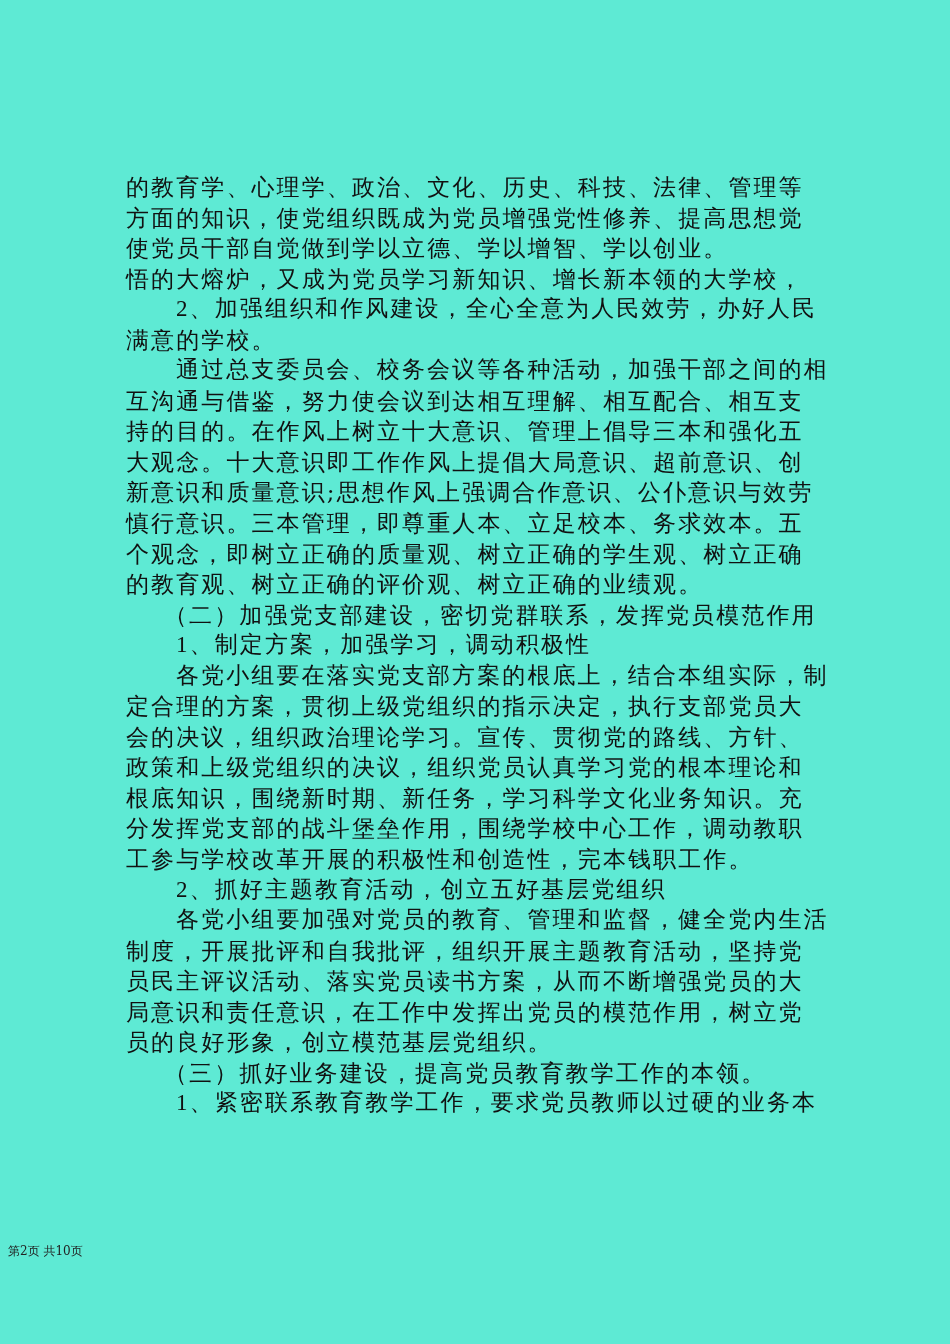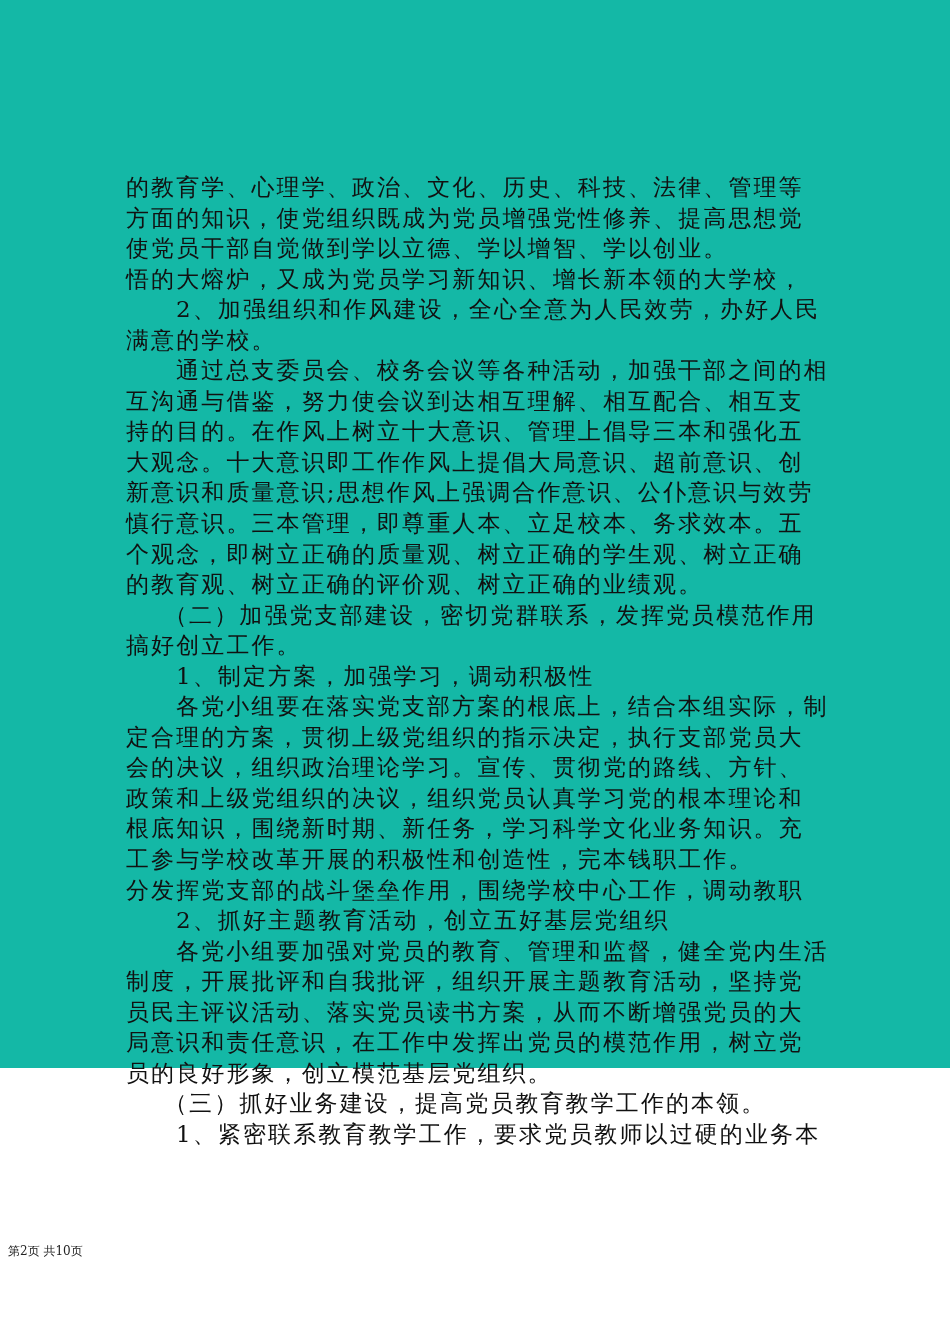--- a/index.html
+++ b/index.html
@@ -11,38 +11,38 @@
       width: 950px;
       height: 1344px;
       position: relative;
       overflow: hidden;
       font-family: "DejaVu Serif", "Liberation Serif", serif;
       color: #111111;
     }
     .page {
       position: absolute;
       left: 0; top: 0;
-      width: 950px; height: 1068px;
-      background: #14b8a6;
+      width: 950px; height: 1344px;
+      background: #5eead4;
     }
     .body-text {
       position: absolute;
       left: 126px;
       top: 172px;
       width: 706px;
     }
     .line {
       height: 30.56px;
       line-height: 30.56px;
       font-size: 23px;
       letter-spacing: 2.1px;
       white-space: nowrap;
       overflow: visible;
     }
-    .line.indent { padding-left: 50px; }
+    .line.indent { padding-left: 50px; font-family: Liberation Serif, serif; }
     .line.indent-paren { padding-left: 38px; }
     .footer {
       position: absolute;
       left: 8px;
       top: 1241px;
       width: 950px;
       text-align: left;
       font-size: 12px;
       color: #222222;
       line-height: 20px;
@@ -61,29 +61,28 @@
       <div class="line">满意的学校。</div>
       <div class="line indent">通过总支委员会、校务会议等各种活动，加强干部之间的相</div>
       <div class="line">互沟通与借鉴，努力使会议到达相互理解、相互配合、相互支</div>
       <div class="line">持的目的。在作风上树立十大意识、管理上倡导三本和强化五</div>
       <div class="line">大观念。十大意识即工作作风上提倡大局意识、超前意识、创</div>
       <div class="line">新意识和质量意识;思想作风上强调合作意识、公仆意识与效劳</div>
       <div class="line">慎行意识。三本管理，即尊重人本、立足校本、务求效本。五</div>
       <div class="line">个观念，即树立正确的质量观、树立正确的学生观、树立正确</div>
       <div class="line">的教育观、树立正确的评价观、树立正确的业绩观。</div>
       <div class="line indent-paren">（二）加强党支部建设，密切党群联系，发挥党员模范作用</div>
-      <div class="line">搞好创立工作。</div>
       <div class="line indent">1、制定方案，加强学习，调动积极性</div>
       <div class="line indent">各党小组要在落实党支部方案的根底上，结合本组实际，制</div>
       <div class="line">定合理的方案，贯彻上级党组织的指示决定，执行支部党员大</div>
       <div class="line">会的决议，组织政治理论学习。宣传、贯彻党的路线、方针、</div>
       <div class="line">政策和上级党组织的决议，组织党员认真学习党的根本理论和</div>
       <div class="line">根底知识，围绕新时期、新任务，学习科学文化业务知识。充</div>
+      <div class="line">分发挥党支部的战斗堡垒作用，围绕学校中心工作，调动教职</div>
       <div class="line">工参与学校改革开展的积极性和创造性，完本钱职工作。</div>
-      <div class="line">分发挥党支部的战斗堡垒作用，围绕学校中心工作，调动教职</div>
       <div class="line indent">2、抓好主题教育活动，创立五好基层党组织</div>
       <div class="line indent">各党小组要加强对党员的教育、管理和监督，健全党内生活</div>
       <div class="line">制度，开展批评和自我批评，组织开展主题教育活动，坚持党</div>
       <div class="line">员民主评议活动、落实党员读书方案，从而不断增强党员的大</div>
       <div class="line">局意识和责任意识，在工作中发挥出党员的模范作用，树立党</div>
       <div class="line">员的良好形象，创立模范基层党组织。</div>
       <div class="line indent-paren">（三）抓好业务建设，提高党员教育教学工作的本领。</div>
       <div class="line indent">1、紧密联系教育教学工作，要求党员教师以过硬的业务本</div>
     </div>
   <div class="footer">第2页  共10页</div>

